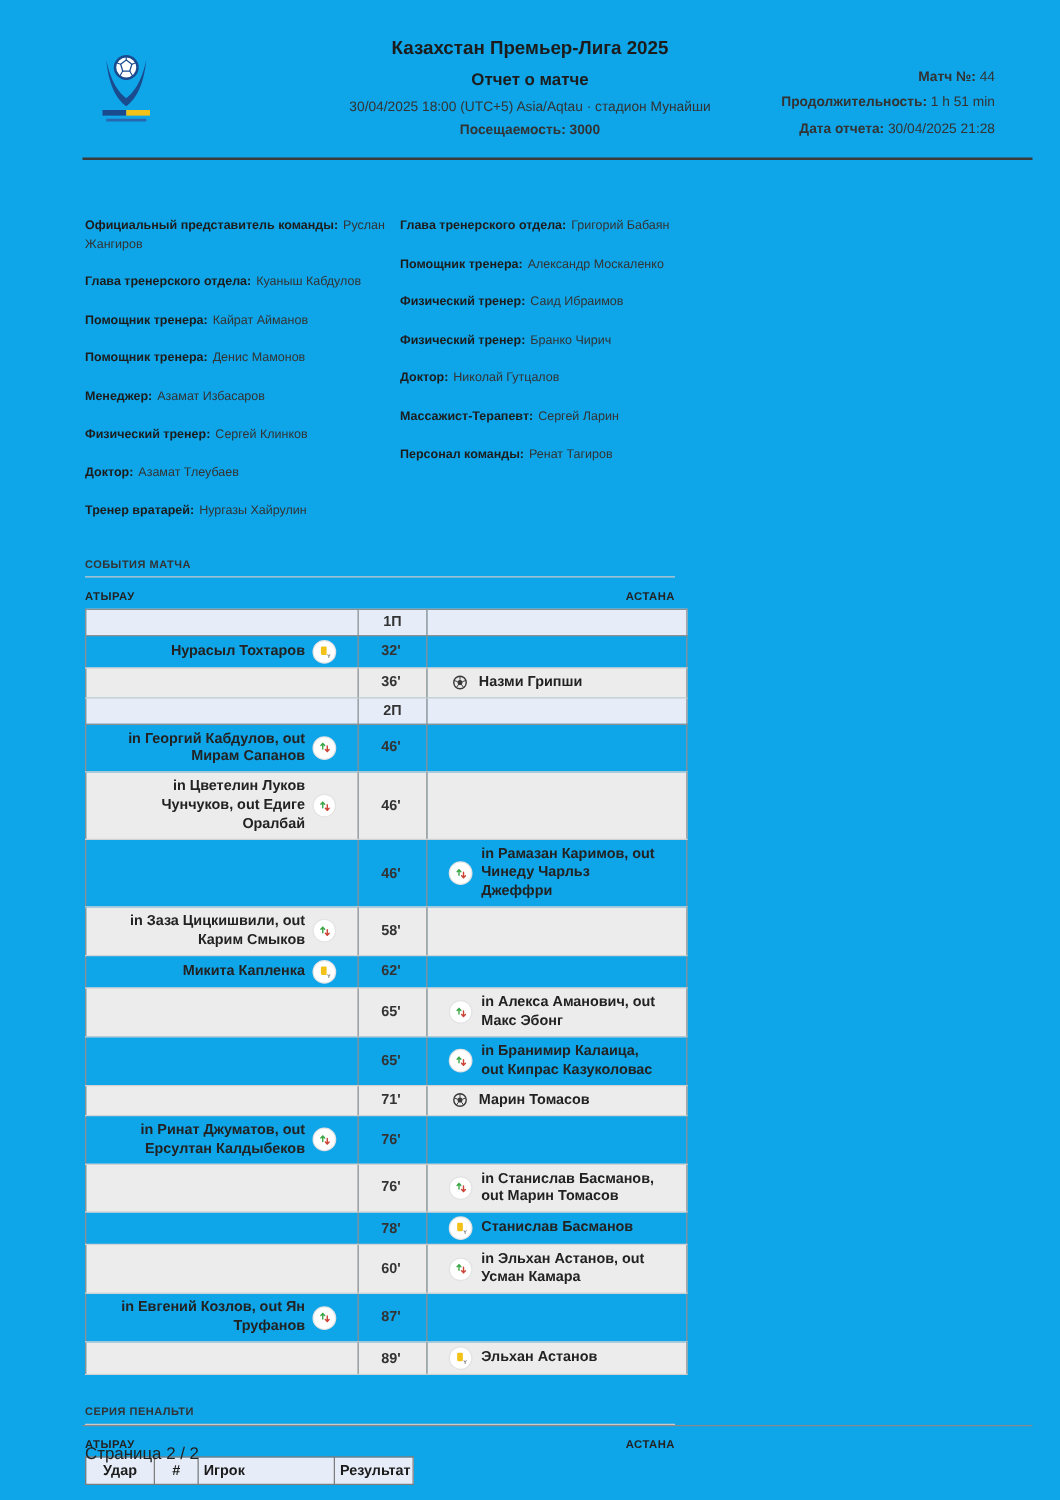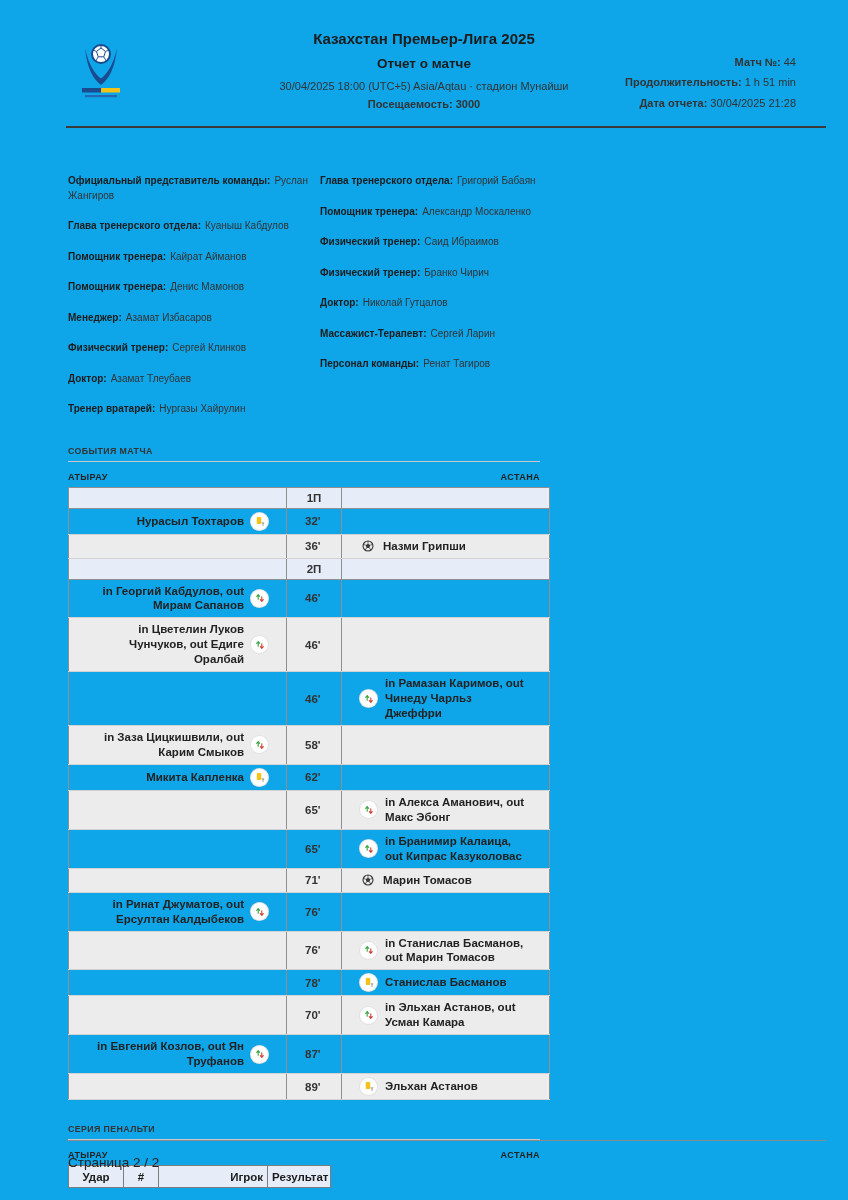--- a/index.html
+++ b/index.html
@@ -48,21 +48,21 @@
   .badge{flex:0 0 auto;width:17px;height:17px;border-radius:50%;background:#fff;
     box-shadow:0 0 0 1px #e3e3e3;display:flex;align-items:center;justify-content:center;}
   .bare-icon{flex:0 0 auto;width:15px;height:15px;display:flex;align-items:center;justify-content:center;}
   
   .pen-wrap{display:flex;gap:20px;margin-top:4px;flex-direction:column;}
   table.pen{border-collapse:collapse;table-layout:fixed;font-size:11.5px;width:226px;}
   table.pen th{background:#e7edf8;border:1px solid #7d7d7d;font-weight:bold;color:#1c1c1c;
     padding:3px 4px;height:15px;}
   th.p-shot{width:46px;text-align:center;}
   th.p-num{width:26px;text-align:center;}
-  th.p-player{width:100px;text-align:right;}
+  th.p-player{width:100px;text-align:left;}
   th.p-result{width:54px;text-align:right;padding-left:3px;}
   .pen-dash{font-size:12px;color:#444;margin:8px 0 0 42px;}
   .rule-black{height:3px;background:#1a1a1a;border:0;margin-top:16px;width:472px;}
   
   table.sig{border-collapse:collapse;table-layout:fixed;width:470px;font-size:11.5px;margin-top:8px;}
   table.sig th{background:#e3ebf7;border:1px solid #7d7d7d;font-weight:bold;color:#1c1c1c;
     padding:4px 6px;text-align:center;white-space:pre-line;line-height:1.3;height:28px;}
   
   .footer{position:absolute;left:0;right:0;top:1140px;}
   .rule-foot{border:0;border-top:1px solid #8a8a8a;margin:0 22px 0 66px;}
@@ -341,21 +341,21 @@
                     <rect x="4.6" y="2.6" width="5.6" height="8.4" rx="1.1" fill="#f2c218"></rect>
                     <text x="10.6" y="14" font-size="5.5" fill="#7a7a7a" font-family="sans-serif">Y</text>
                   </svg>
                 </span>
                 <span class="etxt">Станислав Басманов</span>
               </div>
             </td>
           </tr>
           <tr class="alt">
             <td class="col-home"></td>
-            <td class="col-min">70'</td>
+            <td class="col-min">60'</td>
             <td class="col-away">
               <div class="awrap">
                 <span class="badge">
                   <svg viewBox="0 0 16 16" width="12" height="12">
                     <path d="M5.6 9.6 V3.6 M5.6 3.6 L3.6 5.8 M5.6 3.6 L7.6 5.8" stroke="#3aa545" stroke-width="1.5" fill="none" stroke-linecap="round"></path>
                     <path d="M10.4 6.4 V12.4 M10.4 12.4 L8.4 10.2 M10.4 12.4 L12.4 10.2" stroke="#cc4436" stroke-width="1.5" fill="none" stroke-linecap="round"></path>
                   </svg>
                 </span>
                 <span class="etxt">in Эльхан Астанов, out Усман Камара</span>
               </div>

